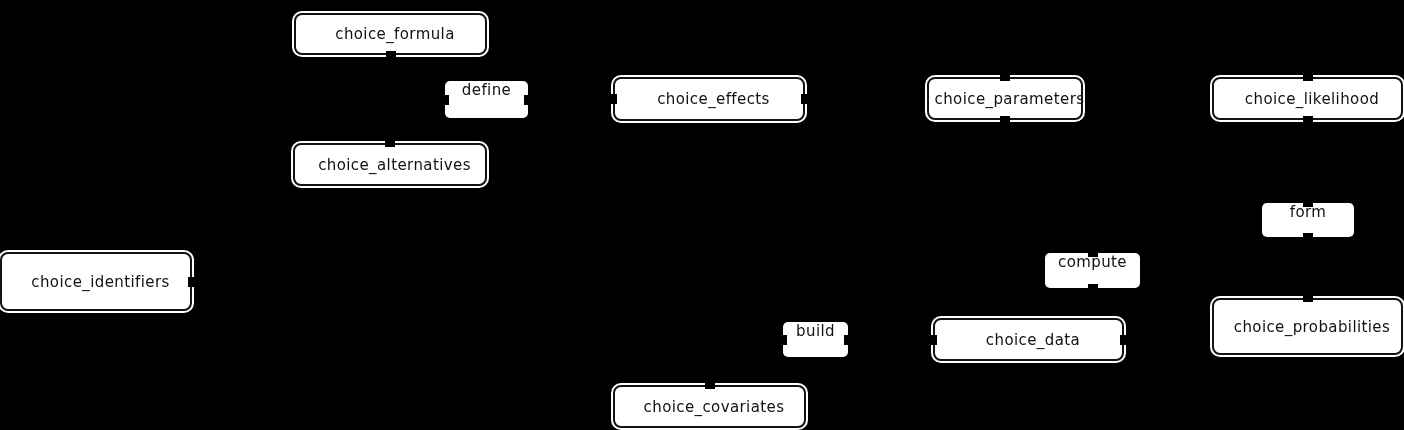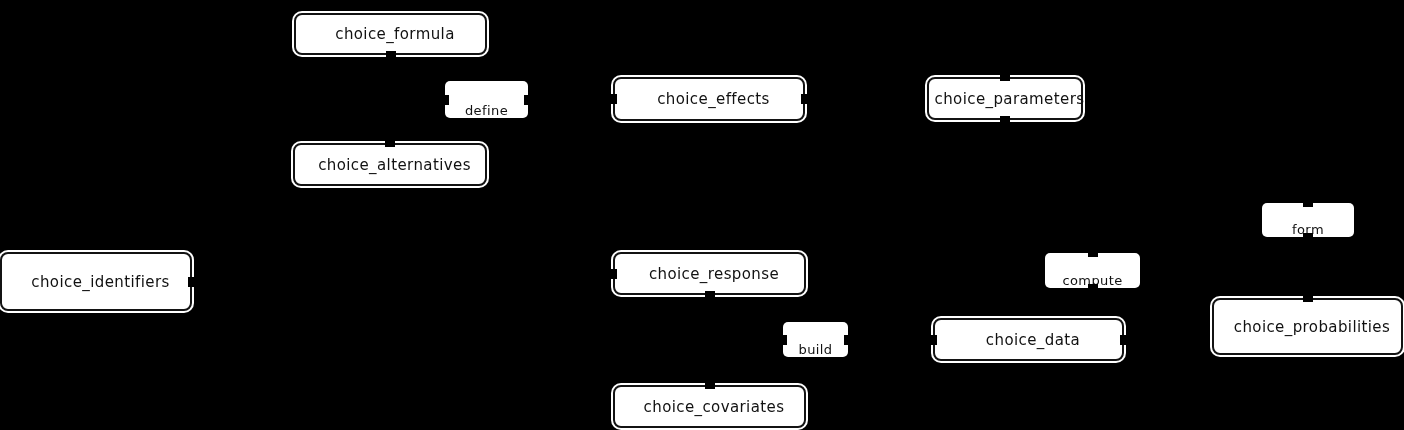--- a/index.html
+++ b/index.html
@@ -30,23 +30,23 @@
     color: #111111;
     white-space: nowrap;
     padding-left: 9px;
   }
   .edge-label {
     position: absolute;
     box-sizing: border-box;
     background: #ffffff;
     border-radius: 5px;
     display: flex;
-    align-items: flex-end;
+    align-items: flex-start;
     justify-content: center;
-    font-size: 13px;
+    font-size: 15px;
     letter-spacing: 0.4px;
     color: #111111;
     white-space: nowrap;
   }
   
   .node::before, .node::after,
   .edge-label::before, .edge-label::after {
     background: #000000;
     position: absolute;
   }
@@ -73,37 +73,37 @@
   </div>
 
   <div class="node notch-l notch-r" style="left:613px; top:77px; width:192px; height:44px">
     <span>choice_effects</span>
   </div>
 
   <div class="node notch-t notch-b" style="left:927px; top:77px; width:156px; height:43px">
     <span>choice_parameters</span>
   </div>
 
+  <div class="node notch-t notch-b" style="left:1212px; top:77px; width:191px; height:43px">
+    <span>choice_likelihood</span>
+  </div>
 
   <div class="node notch-t" style="left:293px; top:143px; width:194px; height:43px">
     <span>choice_alternatives</span>
   </div>
 
   <div class="edge-label notch-t notch-b" style="left:1262px; top:203px; width:92px; height:34px">
     <span>form</span>
   </div>
 
   <div class="node notch-r" style="left:0px; top:252px; width:192px; height:59px">
     <span>choice_identifiers</span>
   </div>
 
 
-  <div class="node notch-l notch-b" style="left:613px; top:252px; width:193px; height:43px">
-    <span>choice_response</span>
-  </div>
 
   <div class="edge-label notch-t notch-b" style="left:1045px; top:253px; width:95px; height:35px">
     <span>compute</span>
   </div>
 
   <div class="edge-label notch-l notch-r" style="left:783px; top:322px; width:65px; height:35px">
     <span>build</span>
   </div>
 
   <div class="node notch-l notch-r" style="left:933px; top:318px; width:191px; height:43px">

